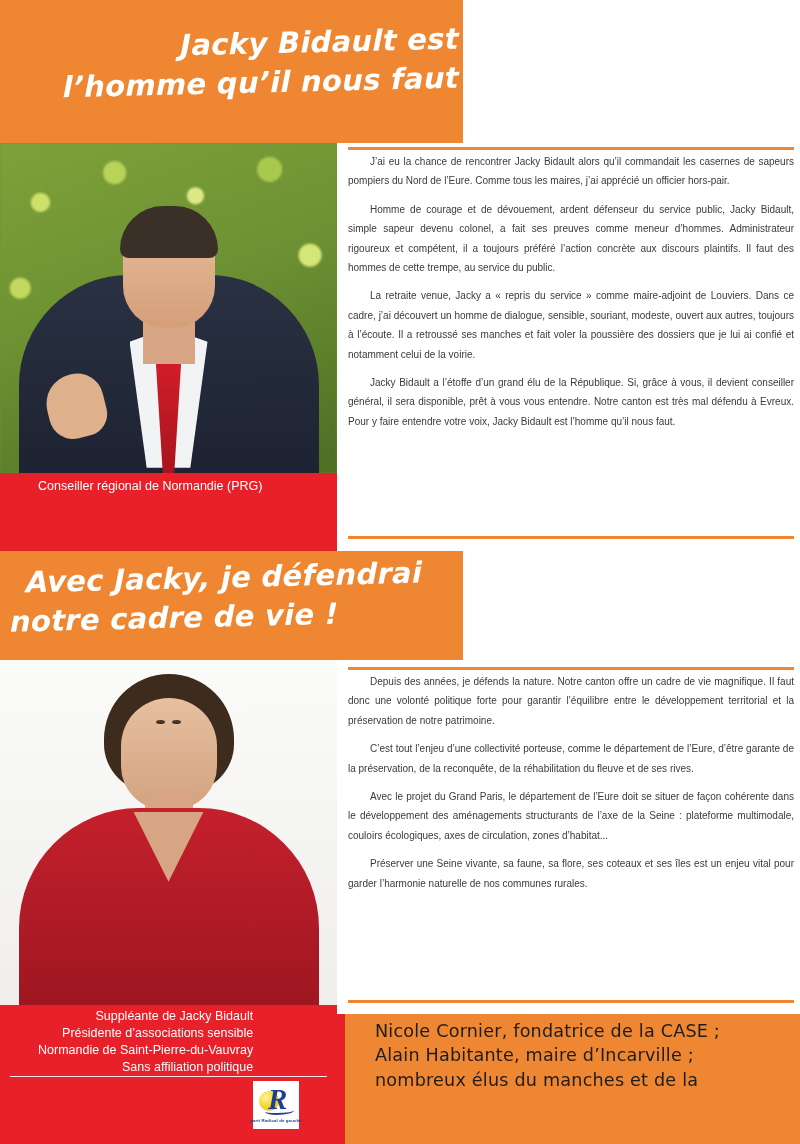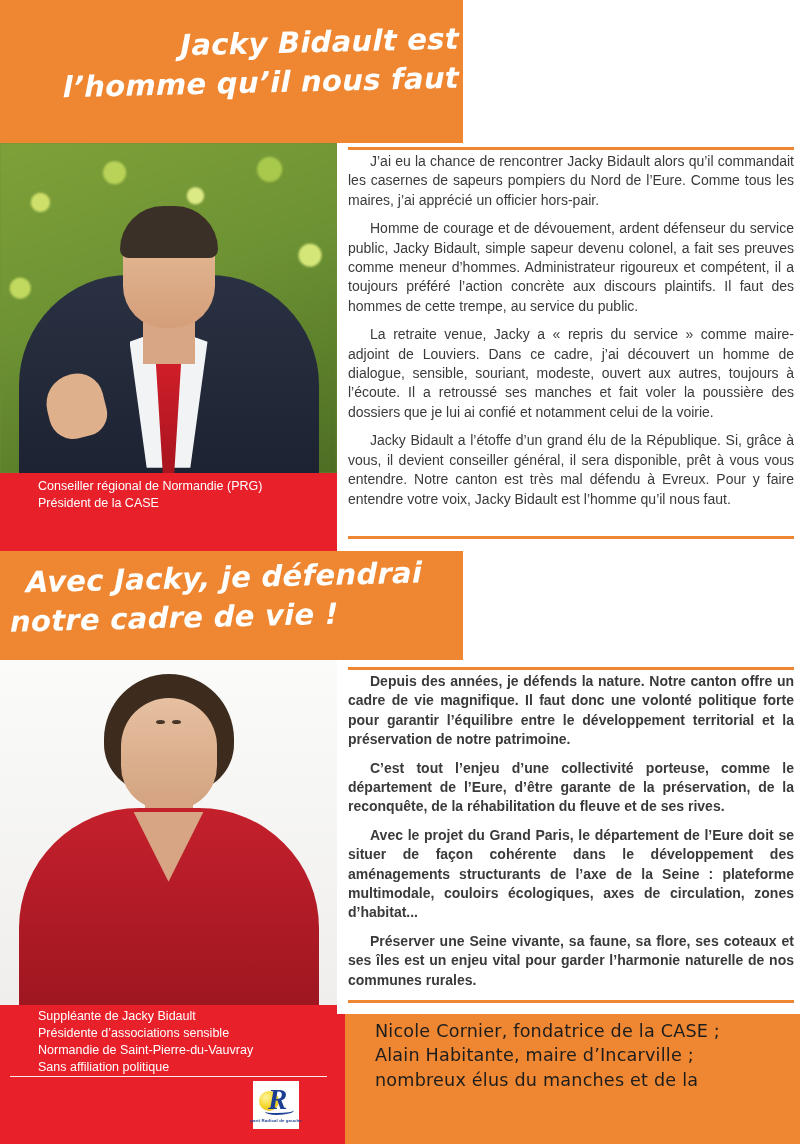--- a/index.html
+++ b/index.html
@@ -70,21 +70,21 @@
 
   .caption {
     position:absolute;
     left:38px;
     color:#ffffff;
     font-size:12.5px;
     line-height:17px;
     font-weight:400;
   }
   .caption-1 { top:478px; }
-  .caption-2 { top:1008px; }
+  .caption-2 { top:1008px;text-align:right; }
 
   .left-divider {
     position:absolute;
     left:10px; width:317px; height:1px;
     background:#ffffff; opacity:.9;
   }
   .ld1 { top:1076px; }
 
   .prg-logo {
     position:absolute;
@@ -145,27 +145,27 @@
   }
   .bt1 { left:14px; top:25px; width:445px; text-align:right; }
   .bt2 { left:26px; top:558px; width:430px; text-align:left; }
   .bt1 .l2 { display:block; }
   .bt2 .l2 { display:block; margin-left:-16px; }
 
   .body-text {
     position:absolute;
     left:348px;
     width:446px;
-    font-size:14px;
+    font-size:10px;
     line-height:19.4px;
     color:#3a3a3a;
     text-align:justify;
   }
   .body-1 { top:152px; }
-  .body-2 { top:672px;font-weight:bold; }
+  .body-2 { top:672px; }
   .body-text p { text-indent:22px; margin-bottom:9px; }
   .body-text p:last-child { margin-bottom:0; }
 
   .rule {
     position:absolute;
     height:3px;
     background:#ef8732;
   }
   .rule-top1    { left:348px; top:147px;  width:446px; }
   .rule-bot1    { left:348px; top:536px;  width:446px; }
@@ -348,21 +348,20 @@
     <div class="p1-head">
       <div class="p1-eye-l"></div>
       <div class="p1-eye-r"></div>
     </div>
     <div class="p1-hair"></div>
     <div class="p1-hand"></div>
   </div>
 
   <div class="caption caption-1">
     <div>Conseiller régional de Normandie (PRG)</div>
-    <div>Président de la CASE</div>
   </div>
 
   <div class="name-block-2"></div>
   <div class="first-name nb2-first">Anne-Marie</div>
   <div class="last-name nb2-last">ASHBROOK</div>
 
   <div class="photo2">
     <div class="p2-bg"></div>
     <div class="p2-hair"></div>
     <div class="p2-head">

